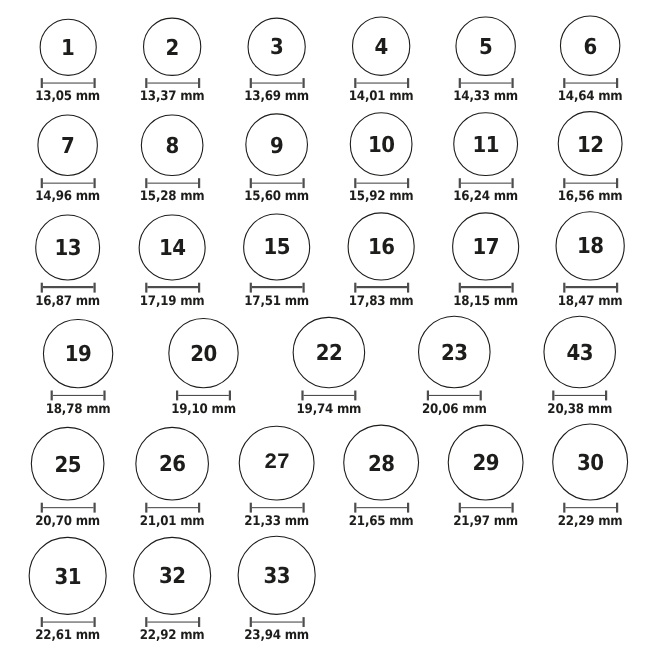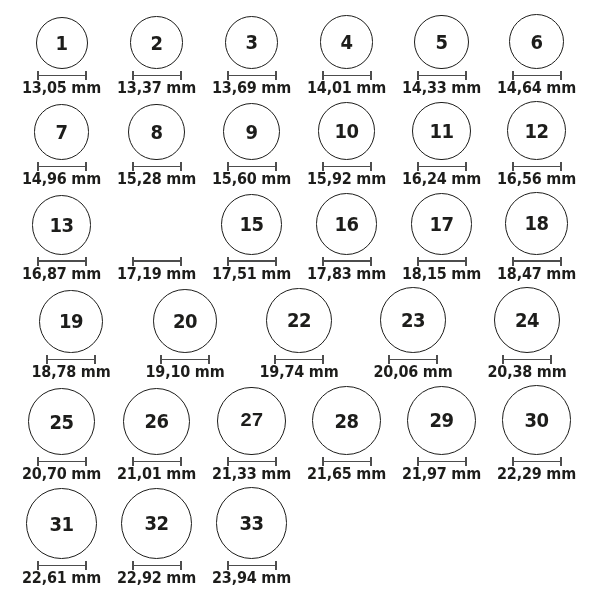--- a/index.html
+++ b/index.html
@@ -63,21 +63,21 @@
     align-items: center;
     flex: 0 0 auto;
   }
   .ruler-line {
     width: 100%;
     height: 1.5px;
     background: var(--ruler, #4d4d4d);
   }
   .label {
     margin-top: 1px;
-    font-size: 16px;
+    font-size: 12px;
     line-height: 13px;
     font-weight: bold;
     font-stretch: condensed;
     letter-spacing: -0.2px;
     color: var(--text, #1d1d1b);
     white-space: nowrap;
   }
 </style>
 </head>
 <body style="background: rgb(255, 255, 255);">
@@ -210,20 +210,23 @@
     <div class="circle" style="width: 59.44px; height: 59.44px;">
       <span class="num">13</span>
     </div>
     <div class="ruler">
       <div class="ruler-line"></div>
     </div>
     <div class="label">16,87 mm</div>
   </div>
 
   <div class="cell">
+    <div class="circle" style="width: 60.06px; height: 60.06px;">
+      <span class="num">14</span>
+    </div>
     <div class="ruler">
       <div class="ruler-line"></div>
     </div>
     <div class="label">17,19 mm</div>
   </div>
 
   <div class="cell">
     <div class="circle" style="width: 60.68px; height: 60.68px;">
       <span class="num">15</span>
     </div>
@@ -300,21 +303,21 @@
       <span class="num">23</span>
     </div>
     <div class="ruler">
       <div class="ruler-line"></div>
     </div>
     <div class="label">20,06 mm</div>
   </div>
 
   <div class="cell">
     <div class="circle" style="width: 66.26px; height: 66.26px;">
-      <span class="num">24</span>
+      <span class="num">43</span>
     </div>
     <div class="ruler">
       <div class="ruler-line"></div>
     </div>
     <div class="label">20,38 mm</div>
   </div>
 </div>
     <div class="row">
   <div class="cell">
     <div class="circle" style="width: 66.88px; height: 66.88px; text-align: right;">

